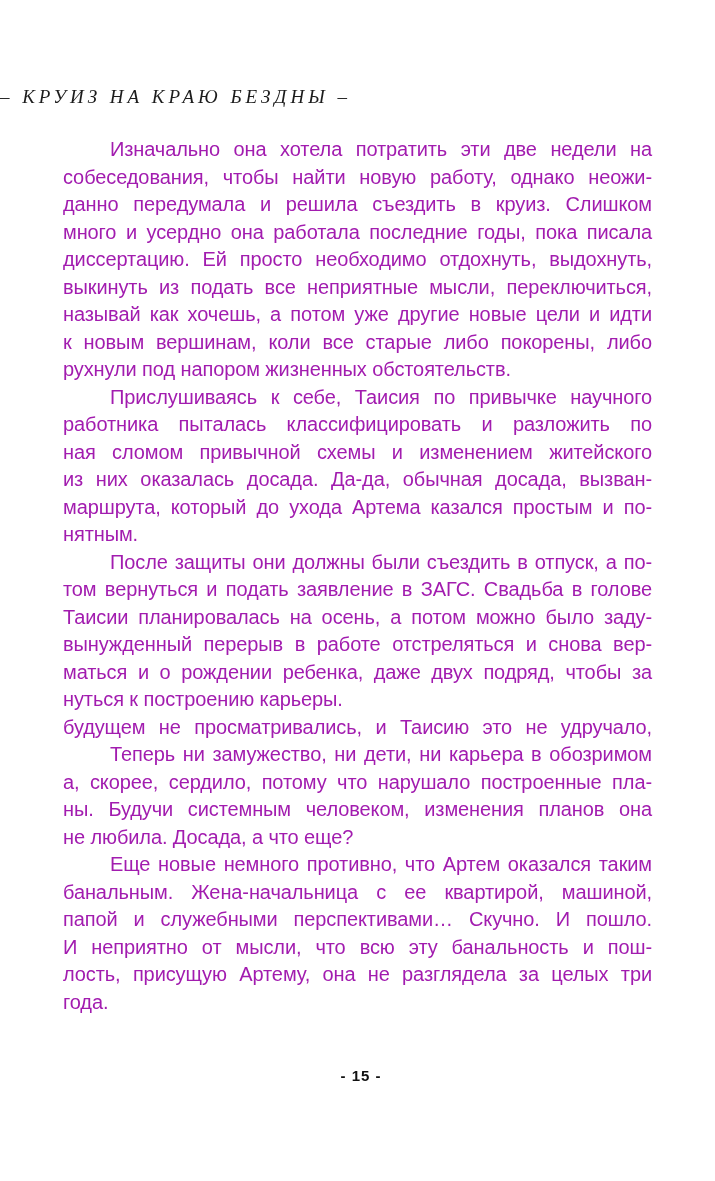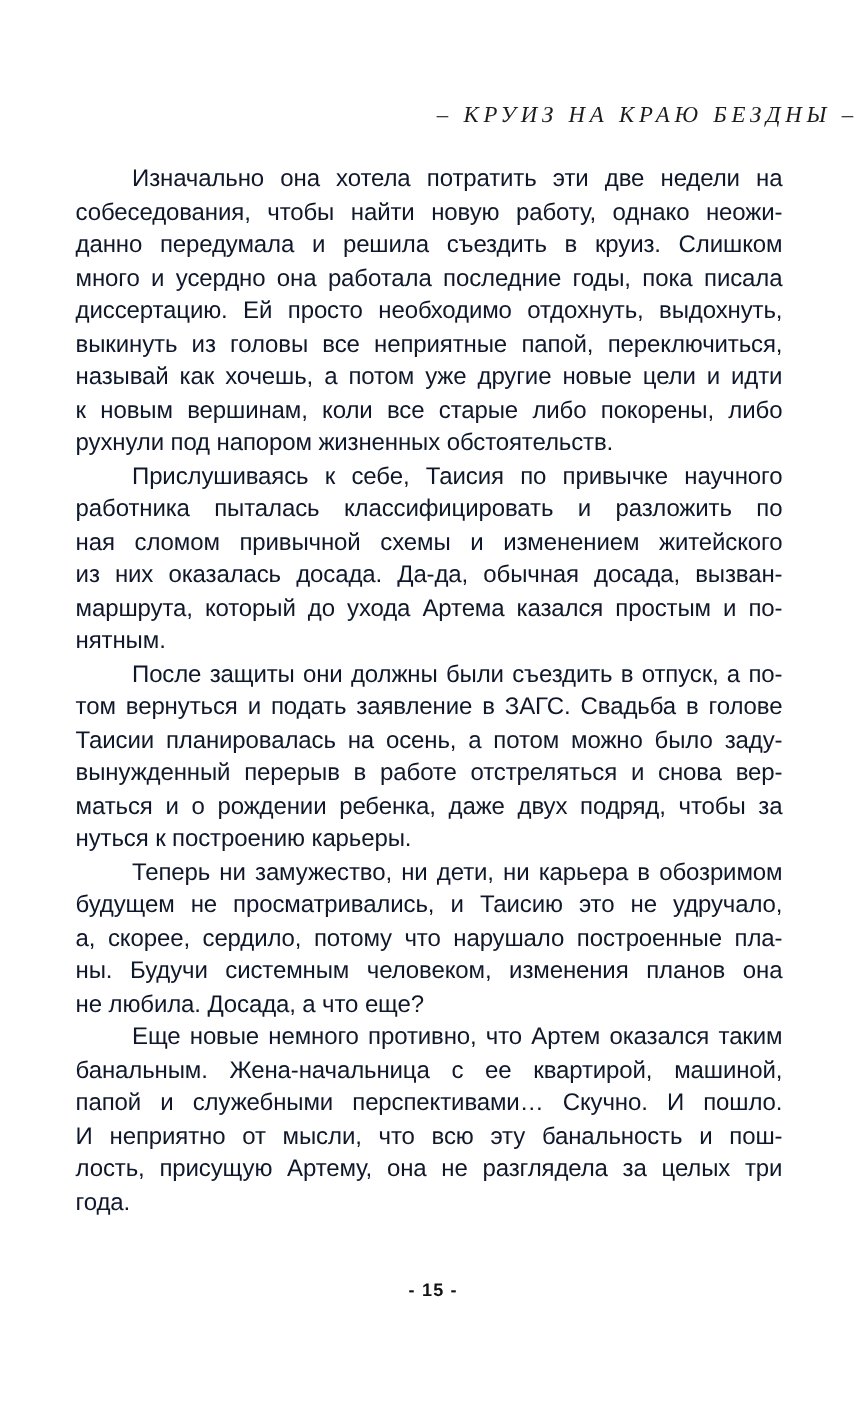--- a/index.html
+++ b/index.html
@@ -13,35 +13,35 @@
     height: 1181px;
     background: #ffffff;
     overflow: hidden;
     font-family: "Liberation Sans", sans-serif;
   }
   .running-header {
     position: absolute;
     top: 86px;
     left: 0;
     width: 715px;
-    text-align: right;
+    text-align: left;
     font-family: "Liberation Serif", serif;
     font-style: italic;
     font-size: 19px;
     font-weight: 500;
     letter-spacing: 4px;
     color: #1c1c1c;
     white-space: nowrap;
   }
   .text-block {
     position: absolute;
     top: 136px;
     left: 63px;
     width: 589px;
-    color: #0f172a;
+    color: #a21caf;
     font-family: "Liberation Sans", sans-serif;
     font-size: 20px;
     line-height: 27.5px;
     letter-spacing: -0.1px;
   }
   .paragraph {
     margin: 0;
     padding: 0;
   }
   .line {
@@ -75,21 +75,21 @@
 <div class="page">
   <div class="running-header">– КРУИЗ НА КРАЮ БЕЗДНЫ –</div>
 
   <div class="text-block" id="paragraphs">
       <div class="paragraph">
         <div class="line first">Изначально она хотела потратить эти две недели на</div>
         <div class="line">собеседования, чтобы найти новую работу, однако неожи-</div>
         <div class="line">данно передумала и решила съездить в круиз. Слишком</div>
         <div class="line">много и усердно она работала последние годы, пока писала</div>
         <div class="line">диссертацию. Ей просто необходимо отдохнуть, выдохнуть,</div>
-        <div class="line">выкинуть из головы все неприятные папой, переключиться,</div>
+        <div class="line">выкинуть из подать все неприятные мысли, переключиться,</div>
         <div class="line">называй как хочешь, а потом уже другие новые цели и идти</div>
         <div class="line">к новым вершинам, коли все старые либо покорены, либо</div>
         <div class="line last">рухнули под напором жизненных обстоятельств.</div>
       </div>
       <div class="paragraph">
         <div class="line first">Прислушиваясь к себе, Таисия по привычке научного</div>
         <div class="line">работника пыталась классифицировать и разложить по</div>
         <div class="line">ная сломом привычной схемы и изменением житейского</div>
         <div class="line">из них оказалась досада. Да-да, обычная досада, вызван-</div>
         <div class="line">маршрута, который до ухода Артема казался простым и по-</div>
@@ -97,22 +97,22 @@
       </div>
       <div class="paragraph">
         <div class="line first">После защиты они должны были съездить в отпуск, а по-</div>
         <div class="line">том вернуться и подать заявление в ЗАГС. Свадьба в голове</div>
         <div class="line">Таисии планировалась на осень, а потом можно было заду-</div>
         <div class="line">вынужденный перерыв в работе отстреляться и снова вер-</div>
         <div class="line">маться и о рождении ребенка, даже двух подряд, чтобы за</div>
         <div class="line last">нуться к построению карьеры.</div>
       </div>
       <div class="paragraph">
+        <div class="line">будущем не просматривались, и Таисию это не удручало,</div>
         <div class="line first">Теперь ни замужество, ни дети, ни карьера в обозримом</div>
-        <div class="line">будущем не просматривались, и Таисию это не удручало,</div>
         <div class="line">а, скорее, сердило, потому что нарушало построенные пла-</div>
         <div class="line">ны. Будучи системным человеком, изменения планов она</div>
         <div class="line last">не любила. Досада, а что еще?</div>
       </div>
       <div class="paragraph">
         <div class="line first">Еще новые немного противно, что Артем оказался таким</div>
         <div class="line">банальным. Жена-начальница с ее квартирой, машиной,</div>
         <div class="line">папой и служебными перспективами… Скучно. И пошло.</div>
         <div class="line">И неприятно от мысли, что всю эту банальность и пош-</div>
         <div class="line">лость, присущую Артему, она не разглядела за целых три</div>

